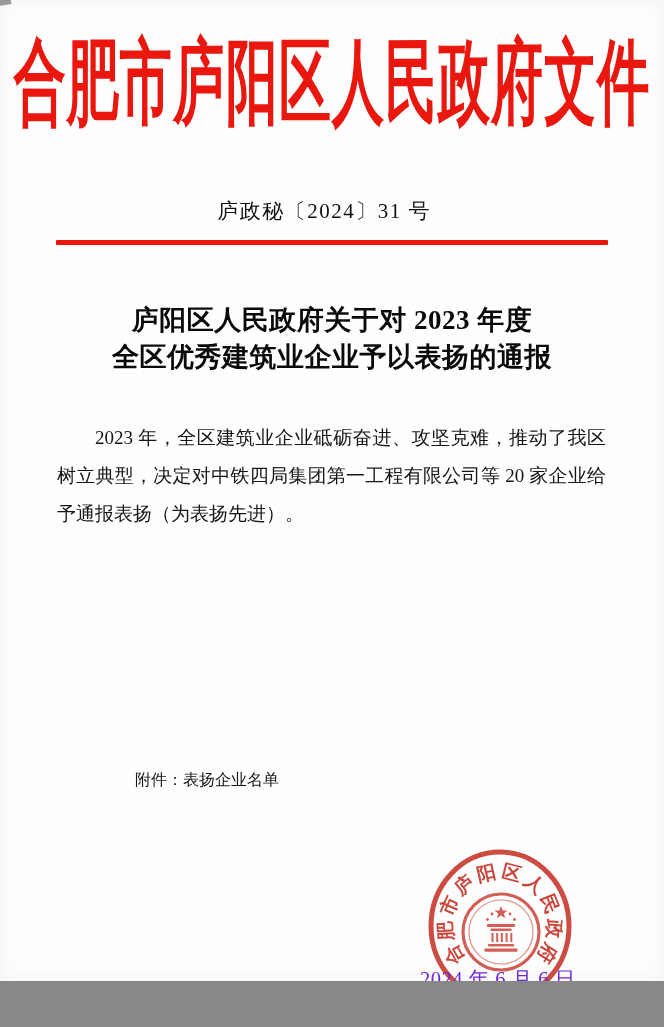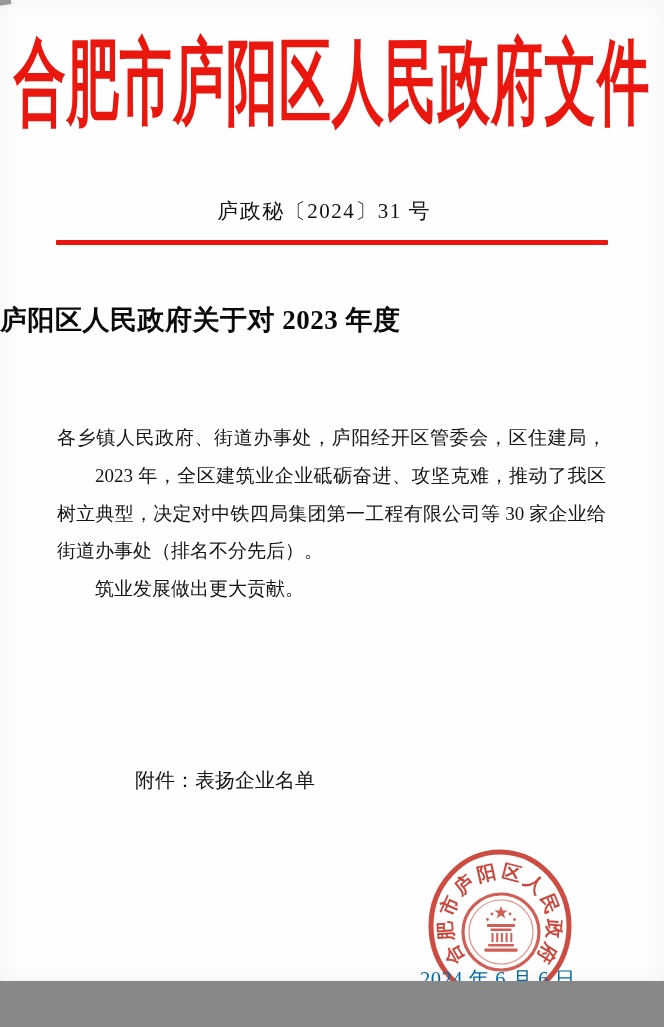--- a/index.html
+++ b/index.html
@@ -37,21 +37,21 @@
     color:#111;
   }
   .red-divider{
     position:absolute;left:56px;top:240px;
     width:552px;height:5px;
     background:var(--accent-red);
     border-radius:1px;
   }
   .doc-title{
     position:absolute;left:0;right:0;top:302px;
-    text-align:left;
+    text-align:center;
     font-size:27px;line-height:37px;font-weight:700;
     color:#0a0a0a;
     letter-spacing:.5px;
   }
   .body{
     position:absolute;left:57px;top:419px;width:549px;
     font-size:19px;line-height:37.8px;
     color:var(--text-color);
   }
   .bl{white-space:nowrap;}
@@ -59,64 +59,63 @@
     white-space:normal;
     text-align:justify;
     text-align-last:justify;
     -moz-text-align-last:justify;
   }
   .bl.ind{text-indent:38px;}
   .bl.ind2{text-indent:38px;}
   .bl.tight{letter-spacing:-0.4px;}
   .attachment{
     position:absolute;left:135px;top:766px;
-    font-size:20px;line-height:28px;
+    font-size:16px;line-height:28px;
     color:var(--text-color);
   }
   .seal{position:absolute;left:423px;top:845px;}
   .seal .sr{fill:none;stroke:var(--seal-red);stroke-width:5;opacity:.9;}
   .seal .st{
     fill:var(--seal-red);
     font-family:"Liberation Serif","DejaVu Serif",serif;
     font-size:19px;font-weight:700;
     letter-spacing:3.5px;
     opacity:.92;
   }
   .seal .emblem *{fill:var(--seal-red);}
   .seal .emblem .ln{fill:none;stroke:var(--seal-red);}
   .seal-date{
     position:absolute;left:420px;top:966px;
     font-size:20.5px;line-height:26px;letter-spacing:.5px;
-    color:#0369a1;
+    color:#6d28d9;
     white-space:nowrap;
   }
 </style>
 </head>
 <body>
 
 <div class="page">
 
   <div class="corner-mark"></div>
 
   <div class="red-header">合肥市庐阳区人民政府文件</div>
 
   <div class="doc-number">庐政秘〔2024〕31 号</div>
 
   <div class="red-divider"></div>
 
   <div class="doc-title">
     <div class="title-line">庐阳区人民政府关于对 2023 年度</div>
+    <div class="title-line">全区优秀建筑业企业予以表扬的通报</div>
   </div>
 
   <div class="body">
-    <div class="bl just">各乡镇人民政府、街道办事处，庐阳经开区管委会，区住建局，</div>
     <div class="bl just ind">2023 年，全区建筑业企业砥砺奋进、攻坚克难，推动了我区</div>
-    <div class="bl just">树立典型，决定对中铁四局集团第一工程有限公司等 30 家企业给</div>
-    <div class="bl">街道办事处（排名不分先后）。</div>
-    <div class="bl ind2">筑业发展做出更大贡献。</div>
+    <div class="bl just">树立典型，决定对中铁四局集团第一工程有限公司等 20 家企业给</div>
+    <div class="bl">予通报表扬（为表扬先进）。</div>
   </div>
 
   <div class="attachment">附件：表扬企业名单</div>
 
   <svg class="seal" viewBox="-77 -81 154 162" width="154" height="162" aria-hidden="true">
     <ellipse class="sr" cx="0" cy="0" rx="69" ry="74"></ellipse>
     <path id="sealArc" d="M -33.3 34.5 A 48 48 0 1 1 33.3 34.5" fill="none"></path>
     <text class="st">
       <textPath href="#sealArc" startOffset="2">合肥市庐阳区人民政府</textPath>
     </text>

